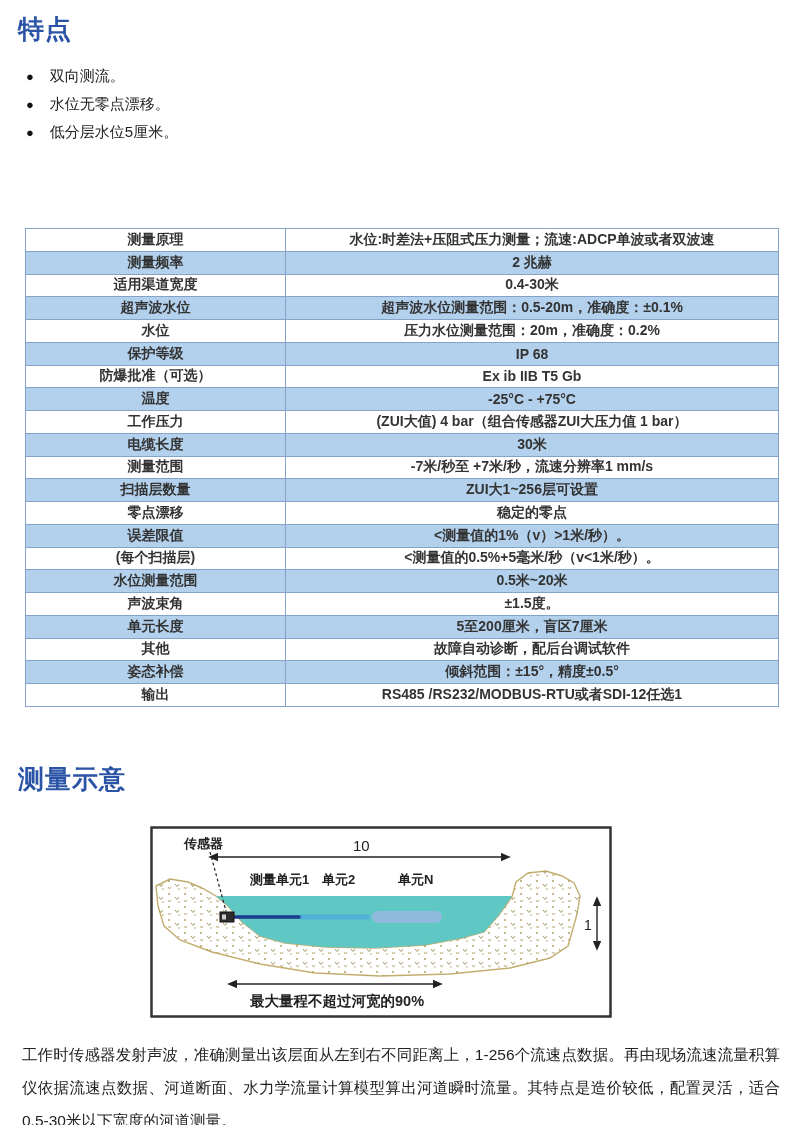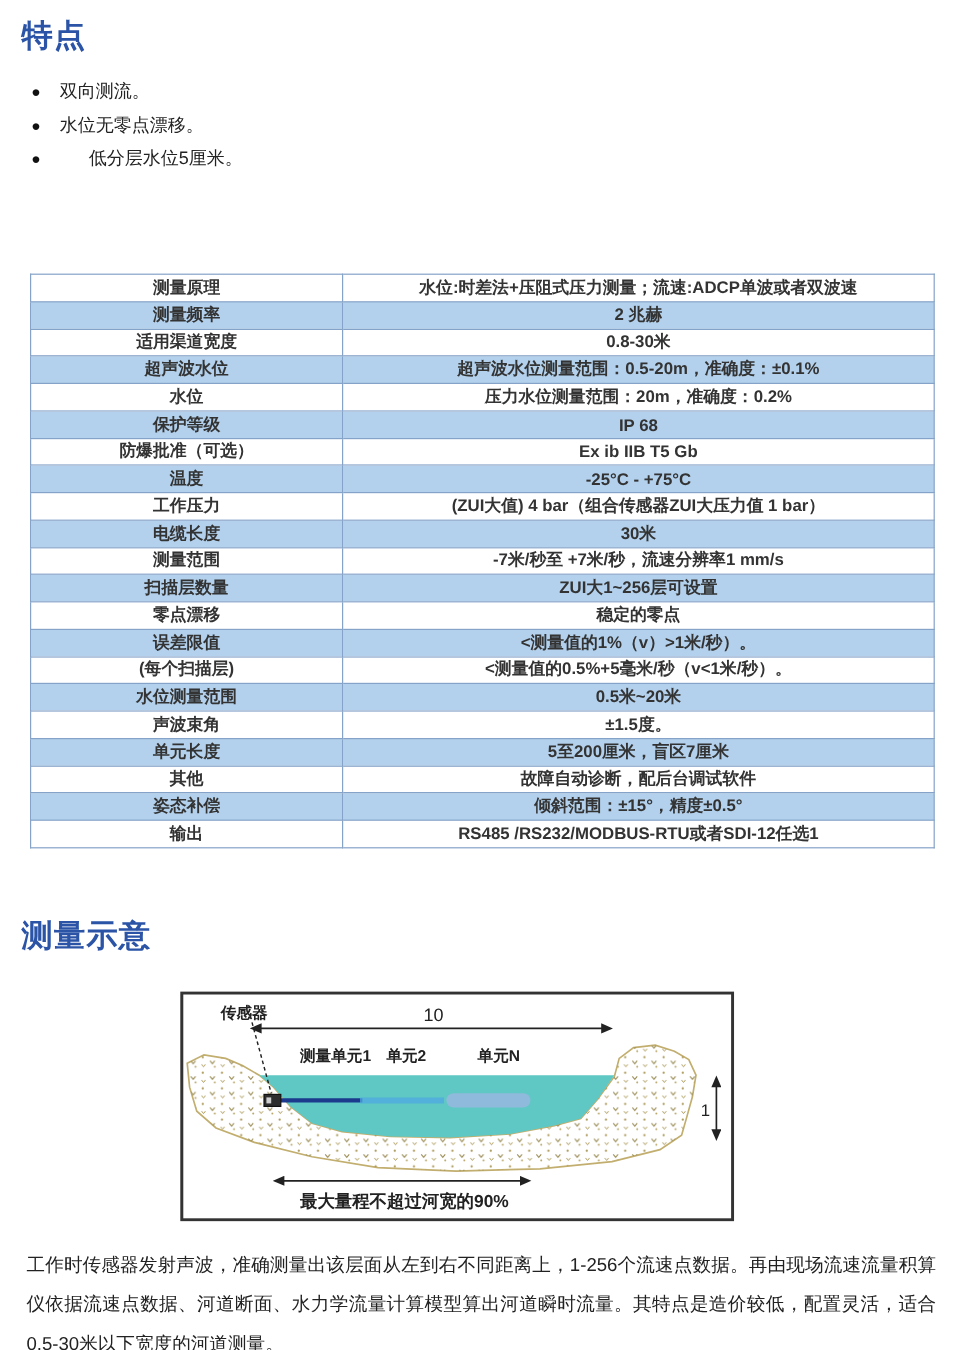--- a/index.html
+++ b/index.html
@@ -5,21 +5,21 @@
   html,body{margin:0;padding:0;background:#fff;}
   .page{position:relative;width:800px;height:1125px;background:#ffffff;overflow:hidden;
         font-family:"Liberation Sans","DejaVu Sans",sans-serif;color:#2b2b2b;padding-left:12px;}
   .h-blue{position:absolute;font-size:26px;font-weight:bold;color:#2b54a7;letter-spacing:1px;}
   .features-title{top:12px;left:18px;}
   .specs-title{top:176px;left:24px;}
   .diagram-title{top:762px;left:18px;}
   .bullets{position:absolute;top:62px;left:26px;list-style:none;margin:0;padding:0;}
   .bullets li{display:flex;align-items:center;height:28px;font-size:15px;color:#222;}
   .bullets li .dot{font-size:13px;color:#111;margin-right:16px;line-height:1;}
-  .bullets li.indent .txt{margin-left:24px;}
+  .bullets li.indent .txt{margin-left:0;}
   .spec-table{position:absolute;top:228px;left:25px;width:754px;height:478px;
               border-collapse:collapse;table-layout:fixed;}
   .spec-table td{border:1px solid #85a3c8;font-size:14px;color:#333;text-align:center;
                  vertical-align:middle;padding:0 6px;overflow:hidden;white-space:nowrap;}
   .spec-table col.c1{width:260px;}
   .spec-table tr{height:22.76px;font-weight:bold;}
   .spec-table tr.alt td{background:#b3d1ec;}
   .diagram-wrap{position:absolute;top:826px;left:150px;width:436px;height:192px;}
   .desc{position:absolute;top:1038px;left:22px;width:758px;font-size:15.5px;
         line-height:33px;color:#222;text-align:justify;}
@@ -57,21 +57,21 @@
         <tr>
           <td>测量原理</td>
           <td>水位:时差法+压阻式压力测量；流速:ADCP单波或者双波速</td>
         </tr>
         <tr class="alt">
           <td>测量频率</td>
           <td>2 兆赫</td>
         </tr>
         <tr>
           <td>适用渠道宽度</td>
-          <td>0.8-30米</td>
+          <td>0.4-30米</td>
         </tr>
         <tr class="alt">
           <td>超声波水位</td>
           <td>超声波水位测量范围：0.5-20m，准确度：±0.1%</td>
         </tr>
         <tr>
           <td>水位</td>
           <td>压力水位测量范围：20m，准确度：0.2%</td>
         </tr>
         <tr class="alt">

